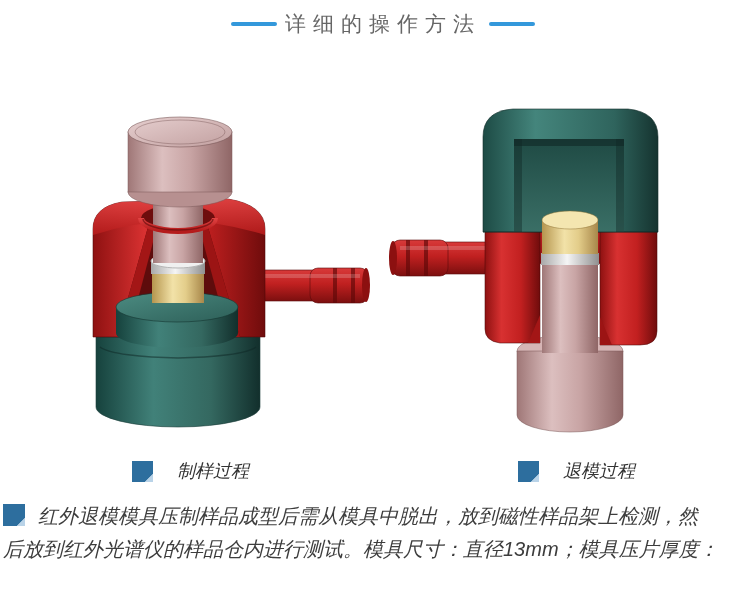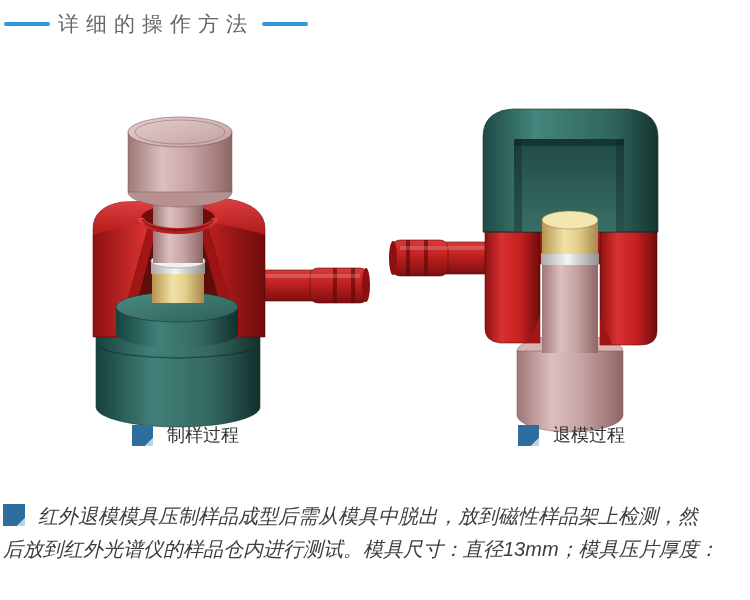--- a/index.html
+++ b/index.html
@@ -8,41 +8,41 @@
     background:#fff;
   }
   .page{
     position:relative;
     width:750px;height:600px;
     background:#ffffff;
     overflow:hidden;
   }
   
   .title-row{
-    position:absolute;top:10px;left:4px;right:0;
-    display:flex;align-items:center;gap:8px;
+    position:absolute;top:10px;left:16px;right:0;
+    display:flex;justify-content:center;align-items:center;gap:8px;
   }
   .title-dash{
     width:46px;height:4px;border-radius:2px;
     background:#3398db;flex:0 0 auto;
   }
   .page-title{
     margin:0;font-size:21px;font-weight:400;
     letter-spacing:7px;color:#666666;white-space:nowrap;
   }
   
   .figure{position:absolute;width:320px;height:350px;}
   .figure-left{left:60px;top:85px;}
   .figure-right{left:380px;top:85px;}
   .figure svg{display:block;width:100%;height:100%;}
   
   .caption{
-    position:absolute;top:423px;
-    display:flex;align-items:center;gap:14px;
-    font-size:18px;color:#333;white-space:nowrap;
+    position:absolute;top:459px;
+    display:flex;align-items:center;gap:24px;
+    font-size:18px;color:#333;white-space:nowrap;font-style:italic;
   }
   .caption-left{left:132px;}
   .caption-right{left:518px;}
   .fold-icon{width:21px;height:21px;flex:0 0 auto;}
   
   .description{
     position:absolute;left:3px;top:500px;width:745px;
     font-size:20px;line-height:33px;color:#3d3d3d;font-style:italic;
   }
   .description .line{white-space:nowrap;}

